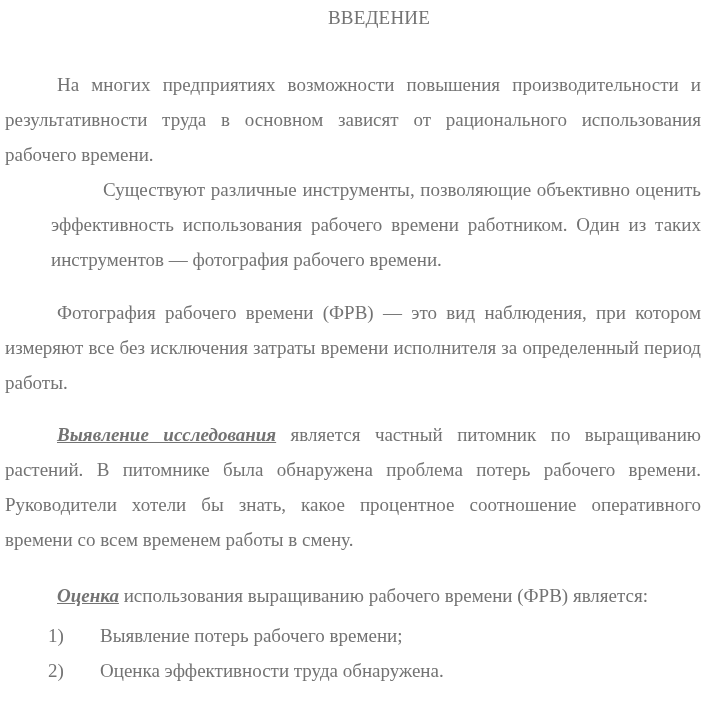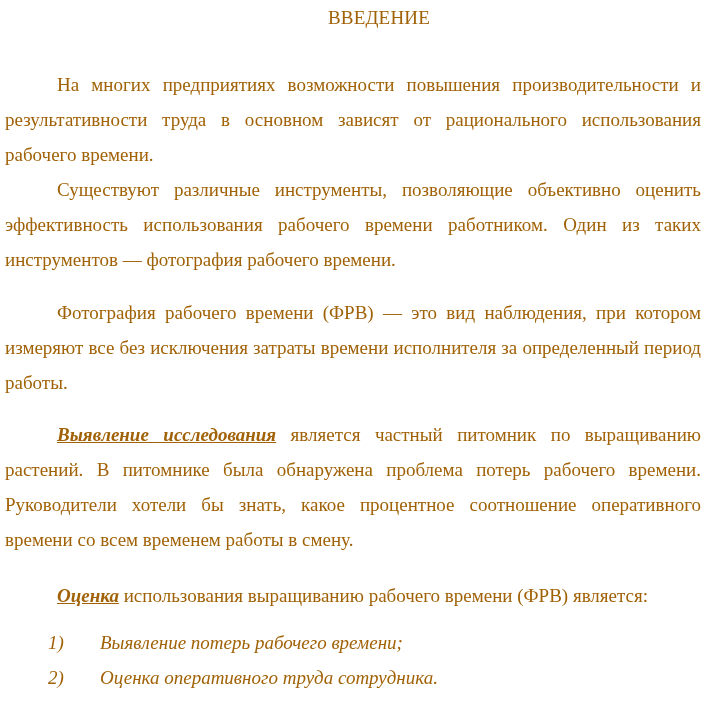--- a/index.html
+++ b/index.html
@@ -6,45 +6,45 @@
   .page {
     position: relative;
     width: 709px;
     height: 702px;
     box-sizing: border-box;
     padding: 0 8px 0 5px;
     background: #ffffff;
     font-family: "Liberation Serif", "DejaVu Serif", serif;
     font-size: 19px;
     line-height: 35px;
-    color: #a16207;
+    color: #737373;
     overflow: hidden;
   }
   .title {
     text-align: center;
     padding-left: 52px;            
     font-size: 19px;
     letter-spacing: 0.2px;
   }
   p.para {
     margin: 0;
     text-align: justify;
     text-indent: 52px;
   }
   p.para.mt-p1 { margin-top: 32px; }
-  p.para.mt-0  { margin-top: 0; }
+  p.para.mt-0  { margin-top: 0; margin-left: 46px; }
   p.para.mt-p3 { margin-top: 18px; }
   p.para.mt-p4 { margin-top: 17px; }
   p.para.mt-p5 { margin-top: 21px; }
   .lead {
     font-weight: bold;
     font-style: italic;
     text-decoration: underline;
   }
-  .num-list { margin-top: 12px; font-style: italic; }
+  .num-list { margin-top: 5px; }
   .list-row {
     padding-left: 43px;
     text-align: left;
   }
   .list-num {
     display: inline-block;
     width: 52px;
   }
 </style>
 </head>
@@ -59,16 +59,16 @@
   <p class="para mt-0"><span class="lead"></span><span>Существуют различные инструменты, позволяющие объективно оценить эффективность использования рабочего времени работником. Один из таких инструментов — фотография рабочего времени.</span></p>
 
   <p class="para mt-p3"><span class="lead"></span><span>Фотография рабочего времени (ФРВ) — это вид наблюдения, при котором измеряют все без исключения затраты времени исполнителя за определенный период работы.</span></p>
 
   <p class="para mt-p4"><span class="lead">Выявление исследования</span><span> является частный питомник по выращиванию растений. В питомнике была обнаружена проблема потерь рабочего времени. Руководители хотели бы знать, какое процентное соотношение оперативного времени со всем временем работы в смену.</span></p>
 
   <p class="para mt-p5"><span class="lead">Оценка</span><span> использования выращиванию рабочего времени (ФРВ) является:</span></p>
 
   <div class="num-list">
     <div class="list-row"><span class="list-num">1)</span><span>Выявление потерь рабочего времени;</span></div>
-    <div class="list-row"><span class="list-num">2)</span><span>Оценка оперативного труда сотрудника.</span></div>
+    <div class="list-row"><span class="list-num">2)</span><span>Оценка эффективности труда обнаружена.</span></div>
   </div>
 
 </div>
 
 </body></html>

